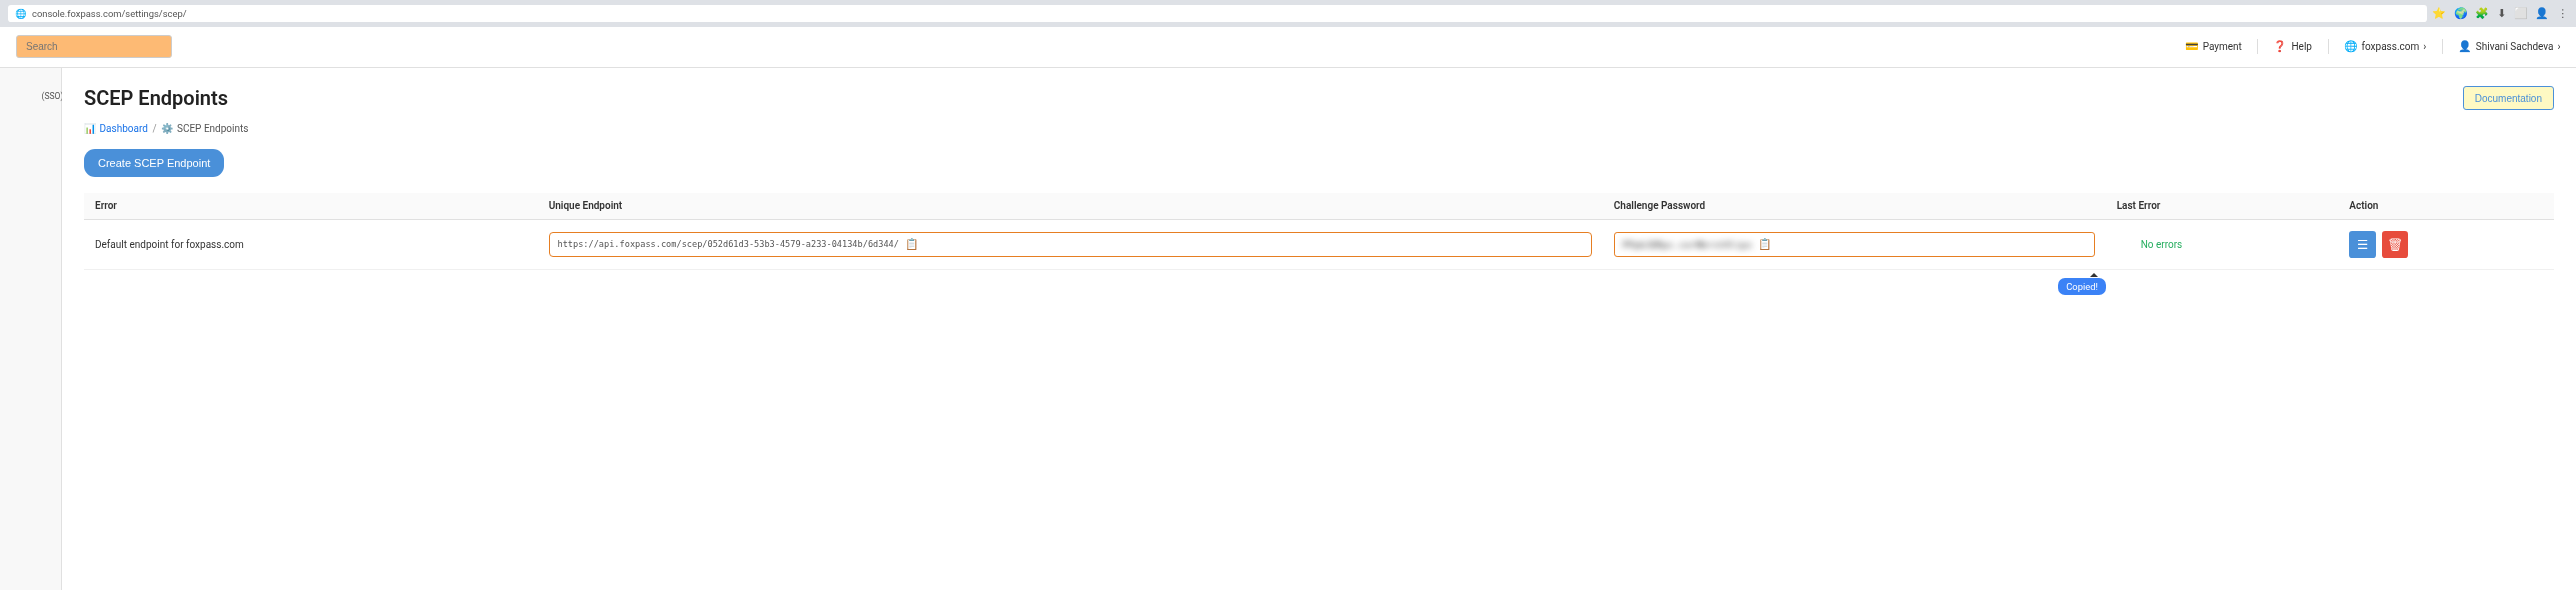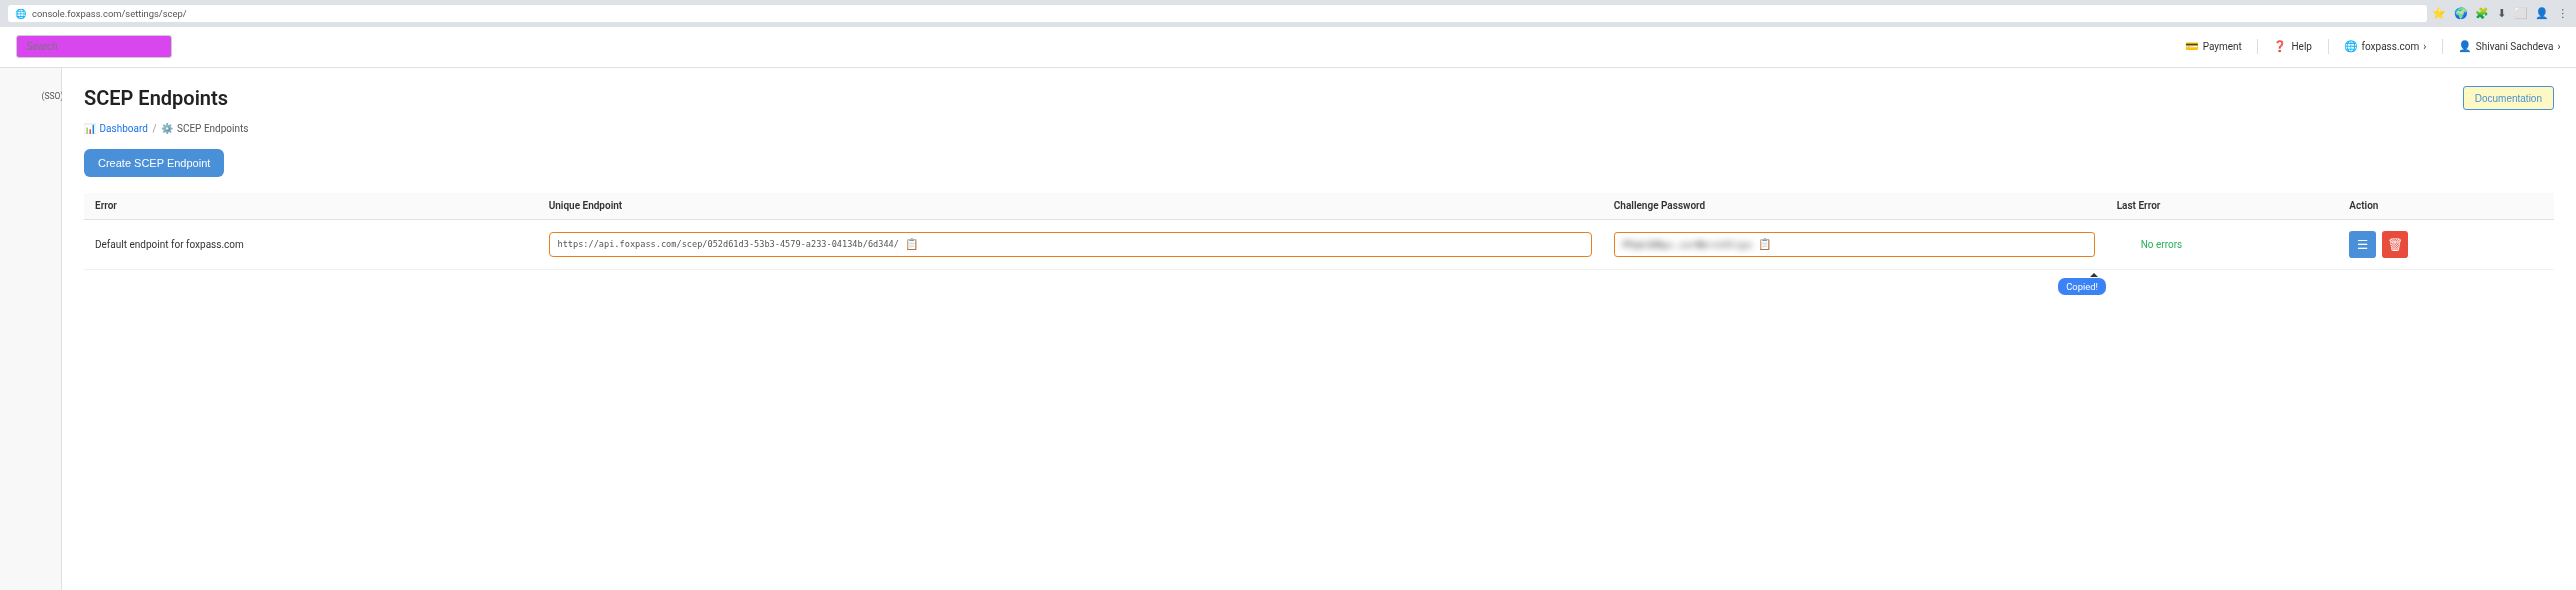--- a/index.html
+++ b/index.html
@@ -7,21 +7,21 @@
 
     
     .browser-chrome { background: #dee1e6; padding: 4.7px 7.8px; display: flex; align-items: center; gap: 6.2px; }
     .browser-address-bar { flex: 1; background: white; border-radius: 3.1px; padding: 3.1px 7.8px; font-size: 9.4px; color: #333; display: flex; align-items: center; gap: 4.7px; }
     .browser-address-bar span { color: #555; font-size: 9.4px; }
     .browser-icons { display: flex; gap: 7.8px; align-items: center; }
     .browser-icon { color: #555; font-size: 11px; cursor: pointer; }
 
     
     .app-header { background: white; border-bottom: 0.8px solid #e0e0e0; display: flex; align-items: center; padding: 0 15.6px; height: 41px; }
-    .search-box { border: 0.8px solid #ccc; border-radius: 3.1px; padding: 4.7px 9.4px; width: 156px; font-size: 10px; color: #333; background: #d946ef; font-style: italic; }
+    .search-box { border: 0.8px solid #ccc; border-radius: 3.1px; padding: 4.7px 9.4px; width: 156px; font-size: 10px; color: #333; background: #fdba74; }
     .header-actions { margin-left: auto; display: flex; align-items: center; gap: 15.6px; }
     .header-action { display: flex; align-items: center; gap: 3.9px; font-size: 10px; color: #333; cursor: pointer; }
     .header-action .icon { font-size: 11px; }
     .divider-v { width: 0.8px; height: 15.6px; background: #ddd; }
 
     
     .main-layout { display: flex; min-height: calc(591px - 62px); }
 
     
     .sidebar { width: 62px; background: #f8f8f8; border-right: 0.8px solid #e0e0e0; padding: 15.6px 0; display: flex; flex-direction: column; align-items: center; }
@@ -32,21 +32,21 @@
 
     .page-title { font-size: 20px; font-weight: 600; color: #222; margin-bottom: 12.5px; }
 
     
     .breadcrumb { display: flex; align-items: center; gap: 4.7px; font-size: 10px; color: #555; margin-bottom: 15.6px; }
     .breadcrumb a { color: #1a73e8; text-decoration: none; display: flex; align-items: center; gap: 3.1px; }
     .breadcrumb-sep { color: #999; }
     .breadcrumb-current { display: flex; align-items: center; gap: 3.1px; color: #555; }
 
     
-    .btn-create { background: #4a90d9; color: white; border: none; border-radius: 6px; padding: 7.8px 14px; font-size: 11px; cursor: pointer; margin-bottom: 15.6px; font-weight: 500; }
+    .btn-create { background: #4a90d9; color: white; border: none; border-radius: 11px; padding: 7.8px 14px; font-size: 11px; cursor: pointer; margin-bottom: 15.6px; font-weight: 500; }
 
     
     .table-container { width: 100%; border-collapse: collapse; }
     .table-container th { text-align: left; padding: 7.8px 11px; font-size: 10px; font-weight: 600; color: #333; border-bottom: 1.6px solid #e0e0e0; background: #fafafa; }
     .table-container td { padding: 11px; font-size: 10px; color: #333; border-bottom: 0.8px solid #f0f0f0; vertical-align: middle; }
 
     
     .endpoint-cell { border: 1.6px solid #e67e22; border-radius: 4px; padding: 4.7px 7.8px; display: flex; align-items: center; gap: 6.2px; font-size: 8.6px; color: #555; font-family: monospace; }
     .copy-icon { cursor: pointer; color: #555; font-size: 11px; flex-shrink: 0; }
 

